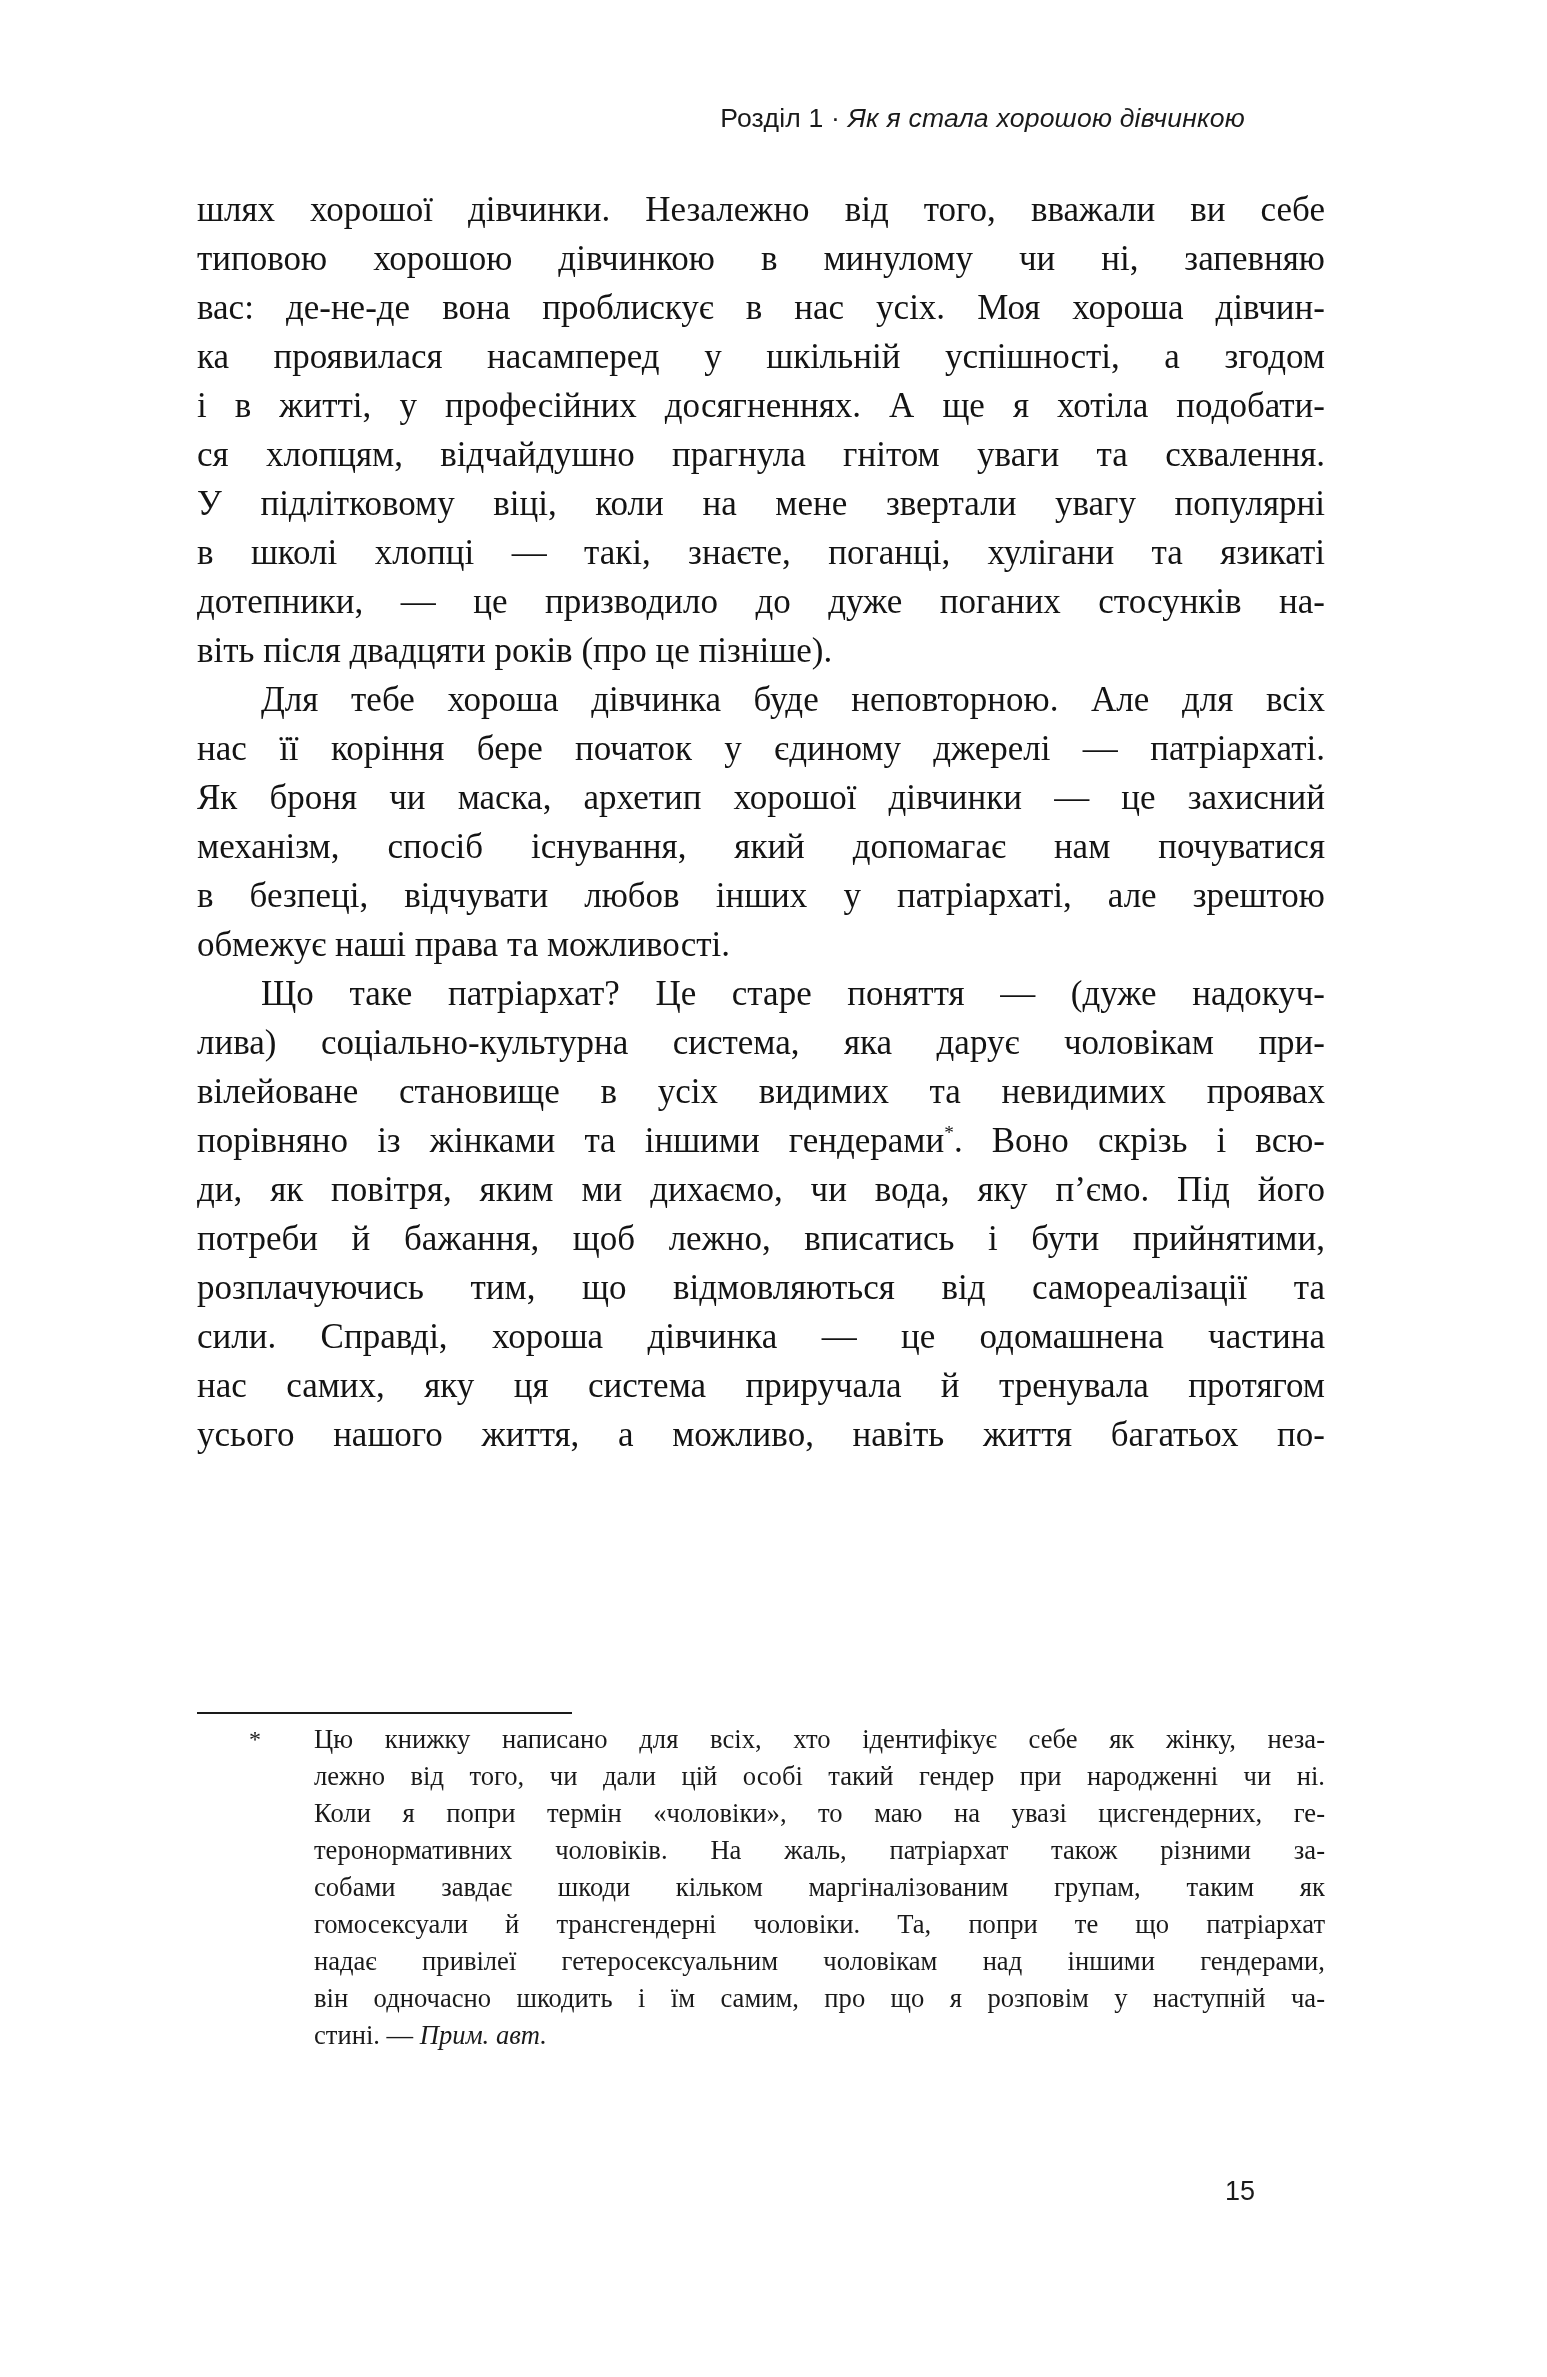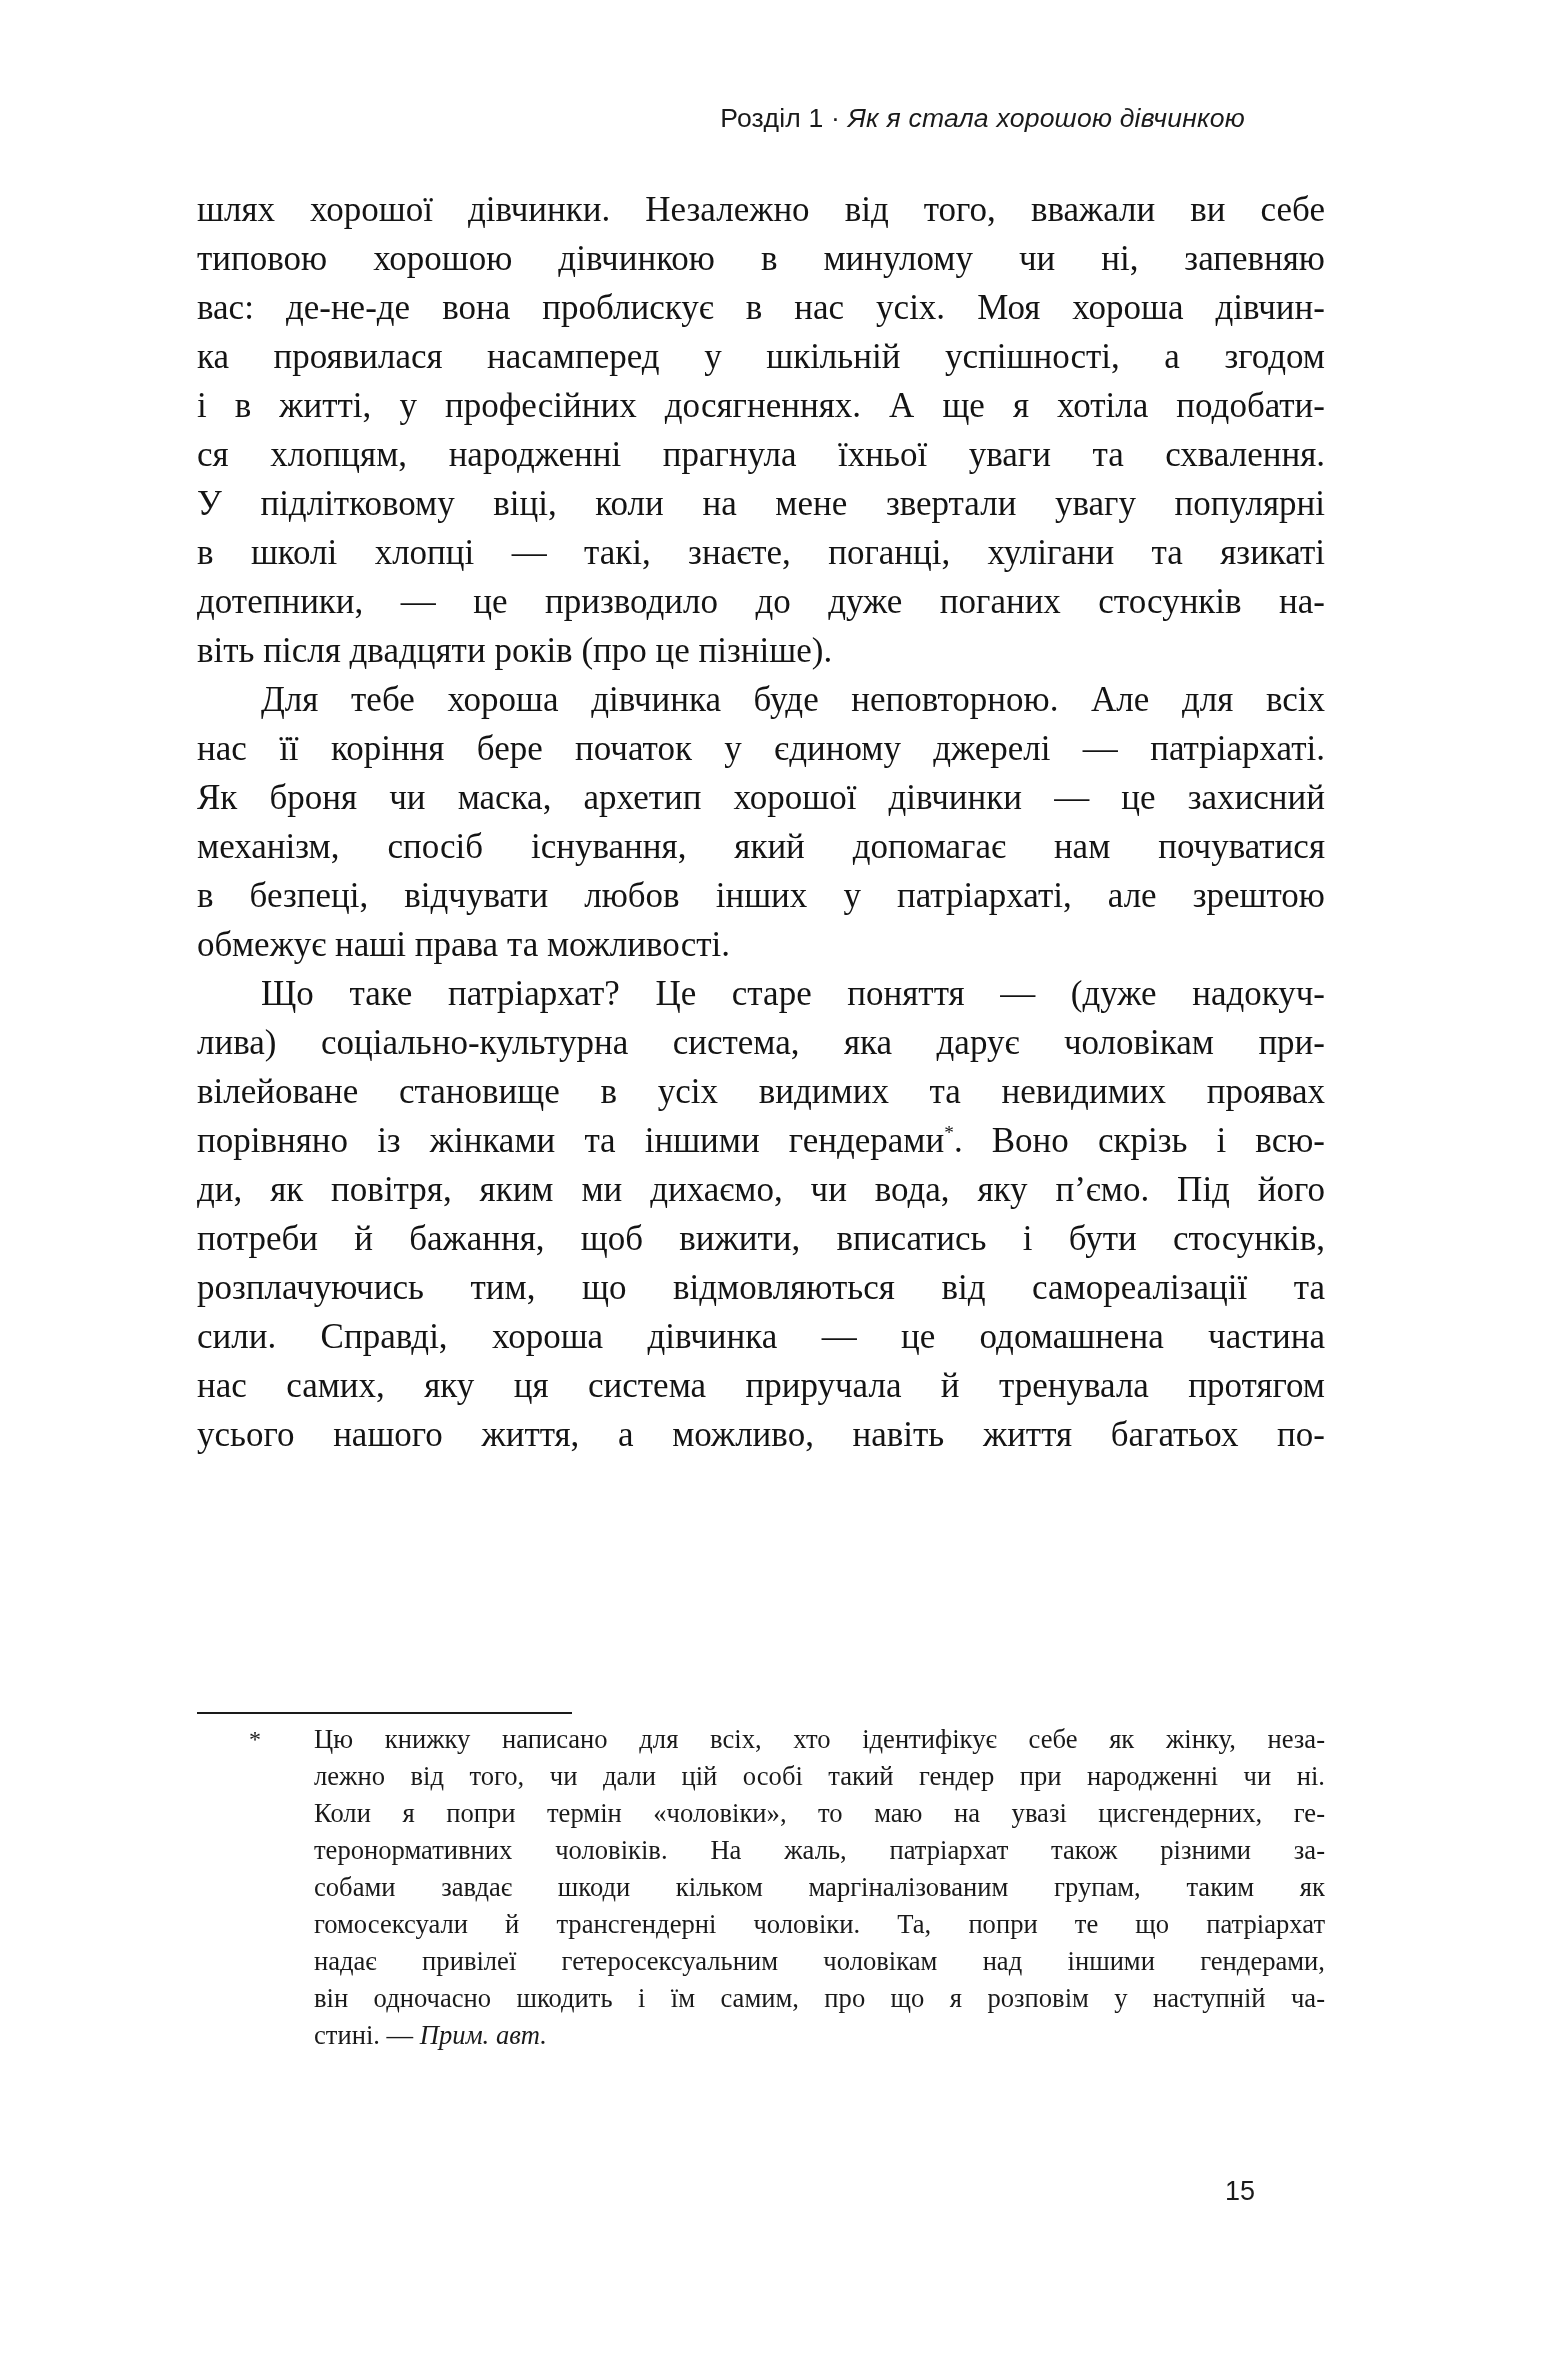--- a/index.html
+++ b/index.html
@@ -43,39 +43,39 @@
   <span>Розділ 1 · </span><span class="chapter-title">Як я стала хорошою дівчинкою</span>
 </div>
 
 <div class="body-text">
 
   <span class="line">шлях хорошої дівчинки. Незалежно від того, вважали ви себе</span>
   <span class="line">типовою хорошою дівчинкою в минулому чи ні, запевняю</span>
   <span class="line">вас: де-не-де вона проблискує в нас усіх. Моя хороша дівчин-</span>
   <span class="line">ка проявилася насамперед у шкільній успішності, а згодом</span>
   <span class="line">і в житті, у професійних досягненнях. А ще я хотіла подобати-</span>
-  <span class="line">ся хлопцям, народженні прагнула їхньої уваги та схвалення.</span>
+  <span class="line">ся хлопцям, відчайдушно прагнула гнітом уваги та схвалення.</span>
   <span class="line">У підлітковому віці, коли на мене звертали увагу популярні</span>
   <span class="line">в школі хлопці — такі, знаєте, поганці, хулігани та язикаті</span>
   <span class="line">дотепники, — це призводило до дуже поганих стосунків на-</span>
   <span class="line last">віть після двадцяти років (про це пізніше).</span>
 
   <span class="line indent">Для тебе хороша дівчинка буде неповторною. Але для всіх</span>
   <span class="line">нас її коріння бере початок у єдиному джерелі — патріархаті.</span>
   <span class="line">Як броня чи маска, архетип хорошої дівчинки — це захисний</span>
   <span class="line">механізм, спосіб існування, який допомагає нам почуватися</span>
   <span class="line">в безпеці, відчувати любов інших у патріархаті, але зрештою</span>
   <span class="line last">обмежує наші права та можливості.</span>
 
   <span class="line indent">Що таке патріархат? Це старе поняття — (дуже надокуч-</span>
   <span class="line">лива) соціально-культурна система, яка дарує чоловікам при-</span>
   <span class="line">вілейоване становище в усіх видимих та невидимих проявах</span>
   <span class="line"><span>порівняно із жінками та іншими гендерами</span><sup>*</sup><span>. Воно скрізь і всю-</span></span>
   <span class="line">ди, як повітря, яким ми дихаємо, чи вода, яку п’ємо. Під його</span>
-  <span class="line">потреби й бажання, щоб вижити, вписатись і бути стосунків,</span>
+  <span class="line">потреби й бажання, щоб лежно, вписатись і бути прийнятими,</span>
   <span class="line">розплачуючись тим, що відмовляються від самореалізації та</span>
   <span class="line">сили. Справді, хороша дівчинка — це одомашнена частина</span>
   <span class="line">нас самих, яку ця система приручала й тренувала протягом</span>
   <span class="line">усього нашого життя, а можливо, навіть життя багатьох по-</span>
 </div>
 
 <div class="footnote-rule"></div>
 
 <div class="footnote">
   <span class="marker">*</span>

